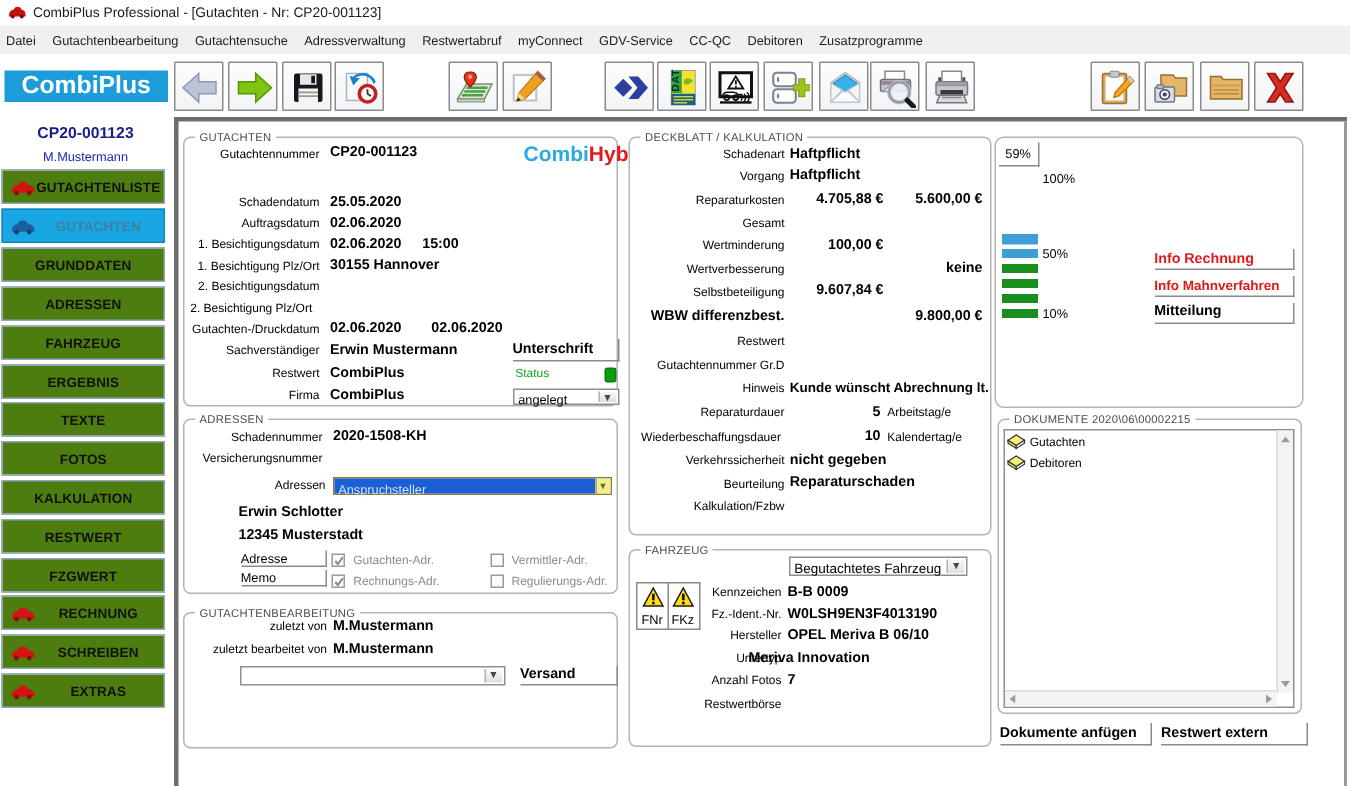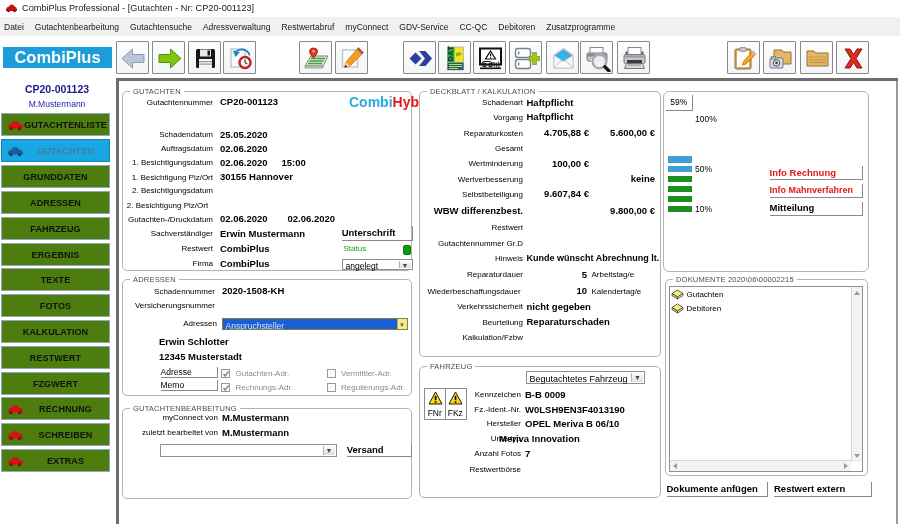--- a/index.html
+++ b/index.html
@@ -293,21 +293,21 @@
         <path d="M1.5 4 L3.2 6 L6.5 1.5" stroke="#8a8a8a" stroke-width="1.4" fill="none"></path>
       </svg>
     </div>
 <div class="row gray" style="left:235.5px;top:383px">Rechnungs-Adr.</div>
 <div class="ck" style="left:327px;top:383px"></div>
 <div class="row gray" style="left:341px;top:383px">Regulierungs-Adr.</div>
 
 <div class="fs" style="left:122px;top:407.5px;width:290px;height:91px">
       <div class="cap">GUTACHTENBEARBEITUNG</div>
     </div>
-<div class="row" style="left:122px;top:413px;width:96px;text-align:right">myConnect von</div>
+<div class="row" style="left:122px;top:413px;width:96px;text-align:right">zuletzt von</div>
     <div class="row b" style="left:222px;top:412.5px">M.Mustermann</div>
 <div class="row" style="left:122px;top:428px;width:96px;text-align:right">zuletzt bearbeitet von</div>
     <div class="row b" style="left:222px;top:427.5px">M.Mustermann</div>
 <div class="dd" style="left:159.5px;top:444px;width:177px;height:13px">
       <span class="dda" style="line-height:10.5px">▼</span>
     </div>
 <div class="flatbtn" style="left:346.7px;top:443.5px;width:65px;height:13.5px;line-height:12px">Versand</div>
 
 <div class="fs" style="left:419px;top:91px;width:242px;height:266px">
       <div class="cap">DECKBLATT / KALKULATION</div>

